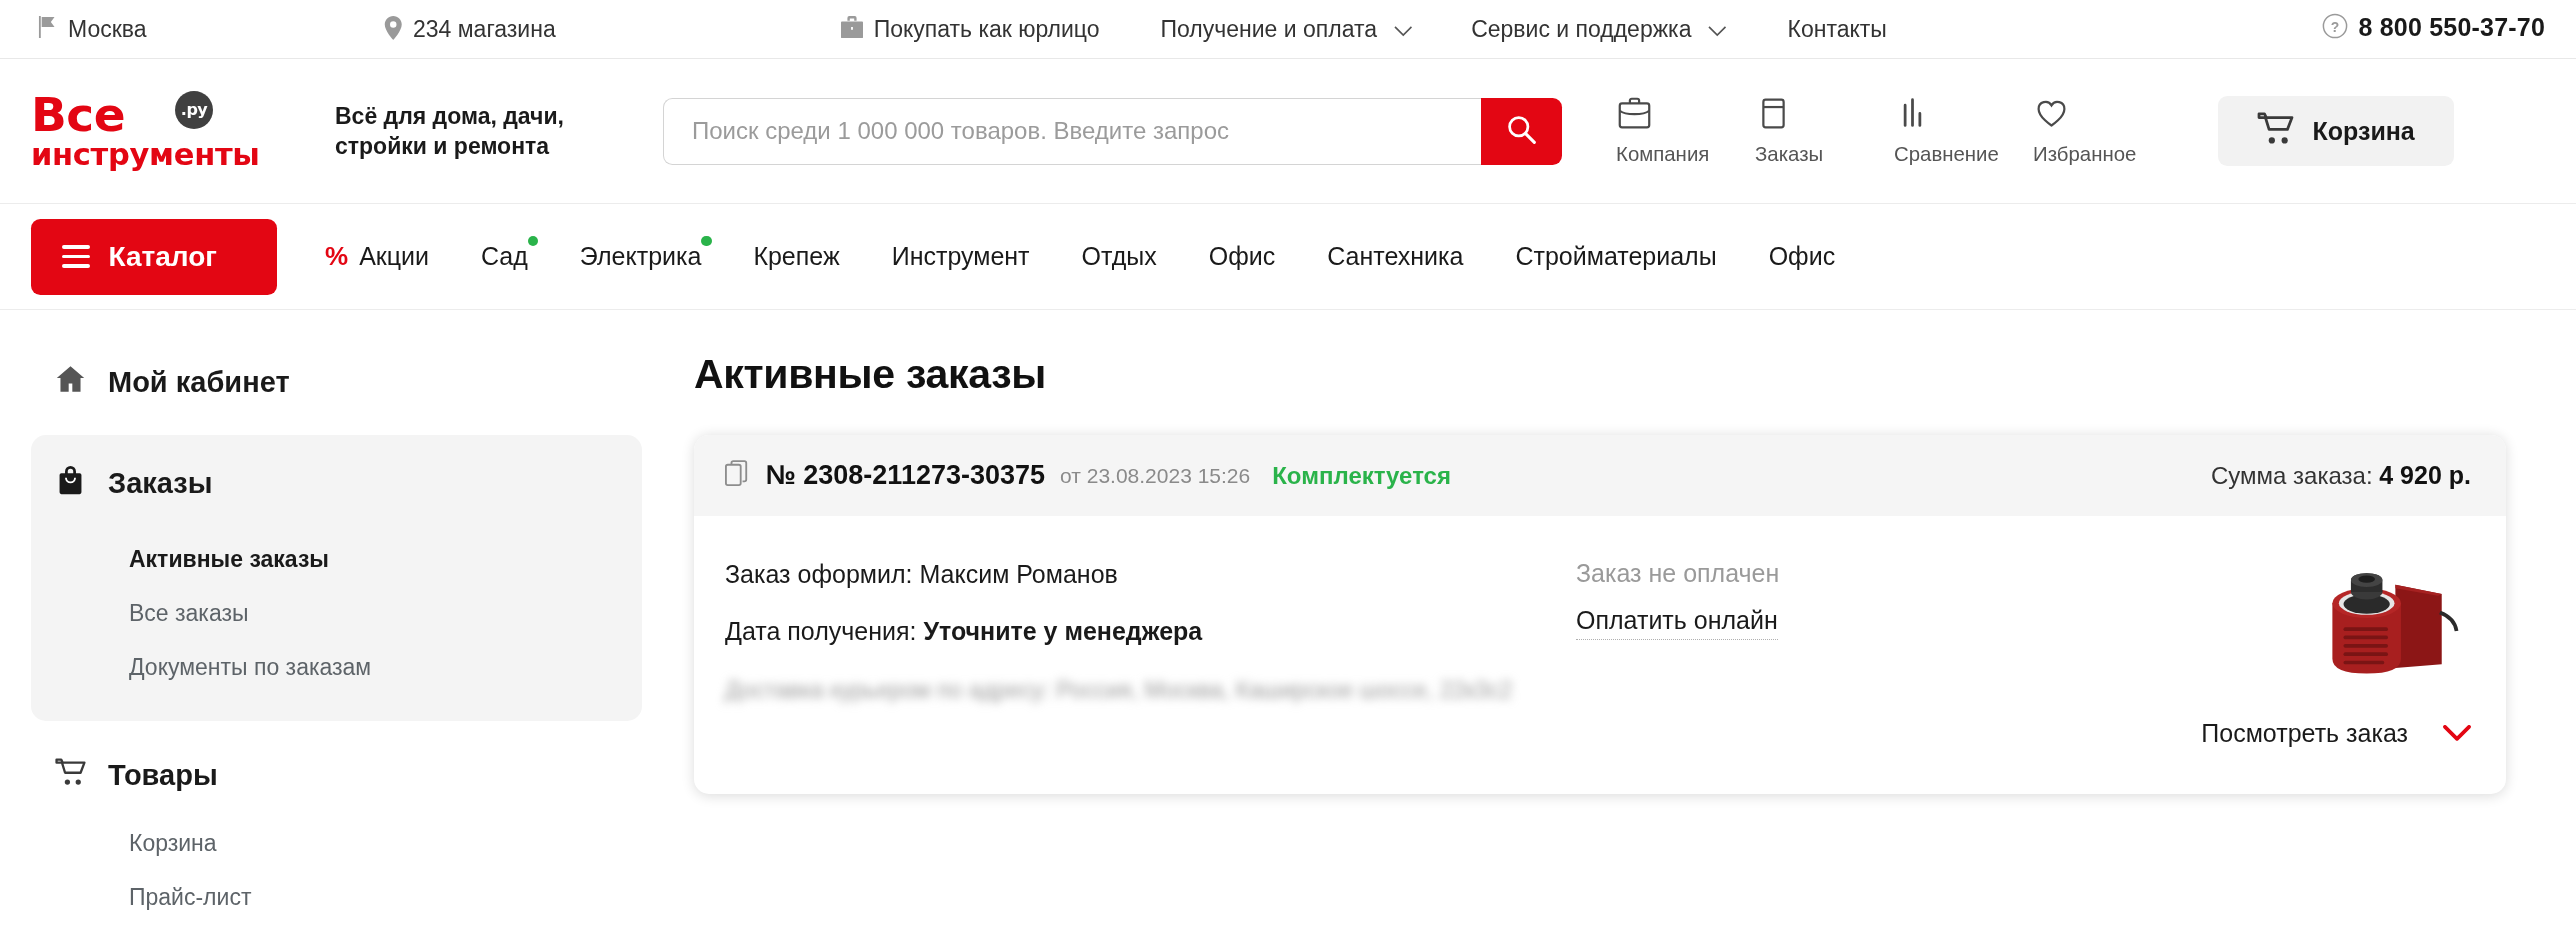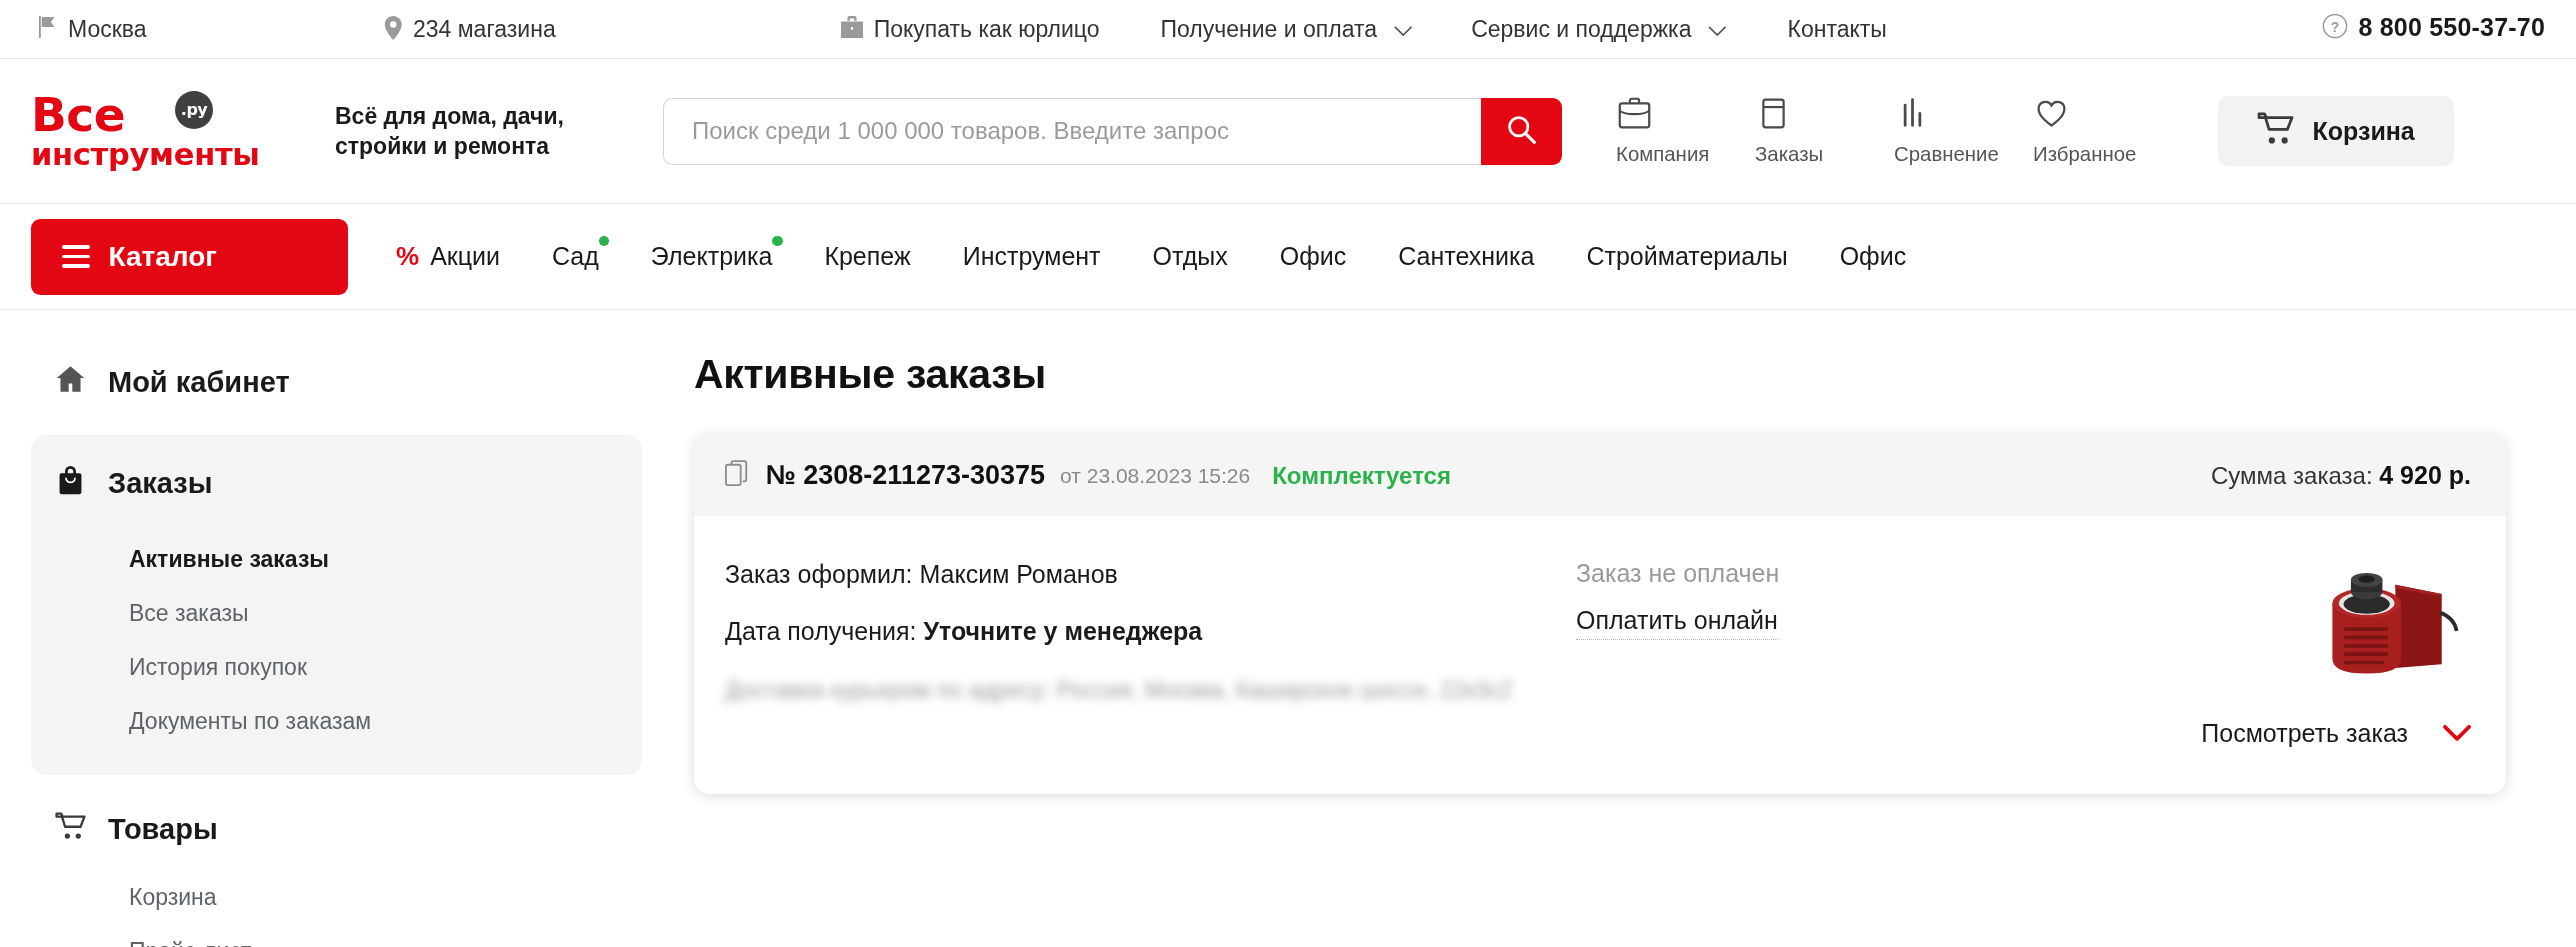--- a/index.html
+++ b/index.html
@@ -137,21 +137,21 @@
   
   .catnav {
     height: 107px;
     border-top: 0.9px solid #ececec;
     border-bottom: 0.9px solid #ececec;
     display: flex;
     align-items: center;
     padding: 0 31px;
   }
   .catalog-btn {
-    width: 317px; height: 76px;
+    width: 246px; height: 76px;
     background: #e30613;
     border: none; border-radius: 9.3px;
     color: #fff;
     font-size: 28px; font-weight: bold;
     font-family: "Liberation Sans", sans-serif;
     display: flex; align-items: center; gap: 18.5px;
     padding-left: 31px;
     cursor: pointer;
   }
   .burger { display:flex; flex-direction:column; gap:5.6px; }
@@ -486,23 +486,20 @@
             </svg>
         </span>
         <span>Заказы</span>
       </div>
       <div class="side-spacer"></div>
       <div class="side-sub active">
         <span>Активные заказы</span>
       </div>
       <div class="side-sub">
         <span>Все заказы</span>
-      </div>
-      <div class="side-sub">
-        <span>История покупок</span>
       </div>
       <div class="side-sub">
         <span>Документы по заказам</span>
       </div>
     </div>
 
     <div style="margin-top:26px">
       <div class="side-head">
         <span>
           <svg width="31" height="30" viewBox="0 0 40 36" fill="#3a3a3a">

